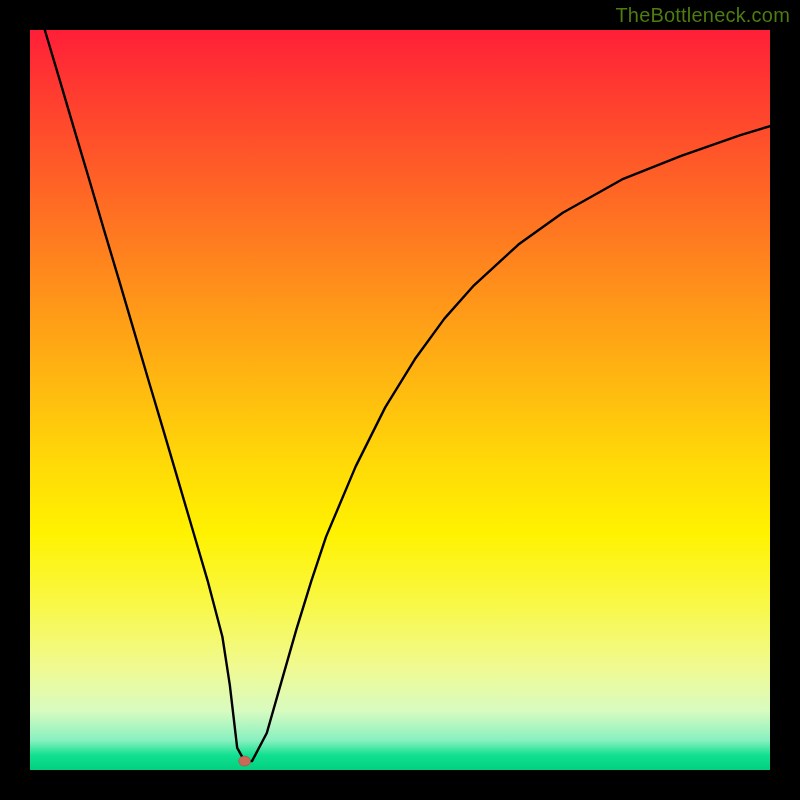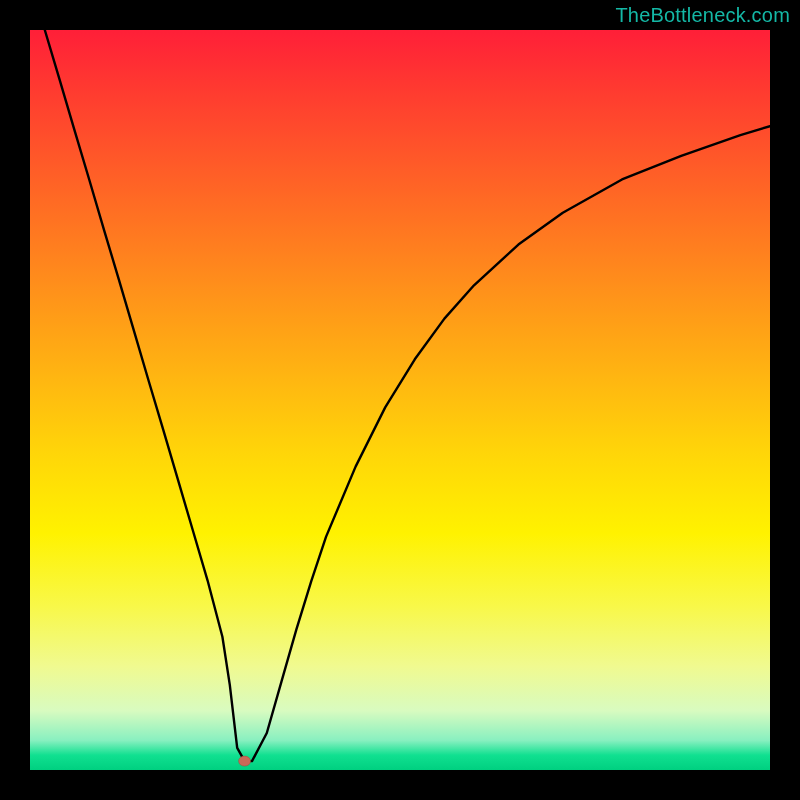--- a/index.html
+++ b/index.html
@@ -46,21 +46,21 @@
     position: absolute;
     left: 0;
     top: 0;
     width: 740px;
     height: 740px;
   }
   .watermark {
     position: absolute;
     top: 4px;
     right: 10px;
-    color: #14b8a6;
+    color: #4d7c0f;
     font-size: 20px;
     font-weight: 500;
     letter-spacing: 0.2px;
   }
 </style>
 </head>
 <body>
 
 <div class="frame">
   <div class="watermark">TheBottleneck.com</div>

